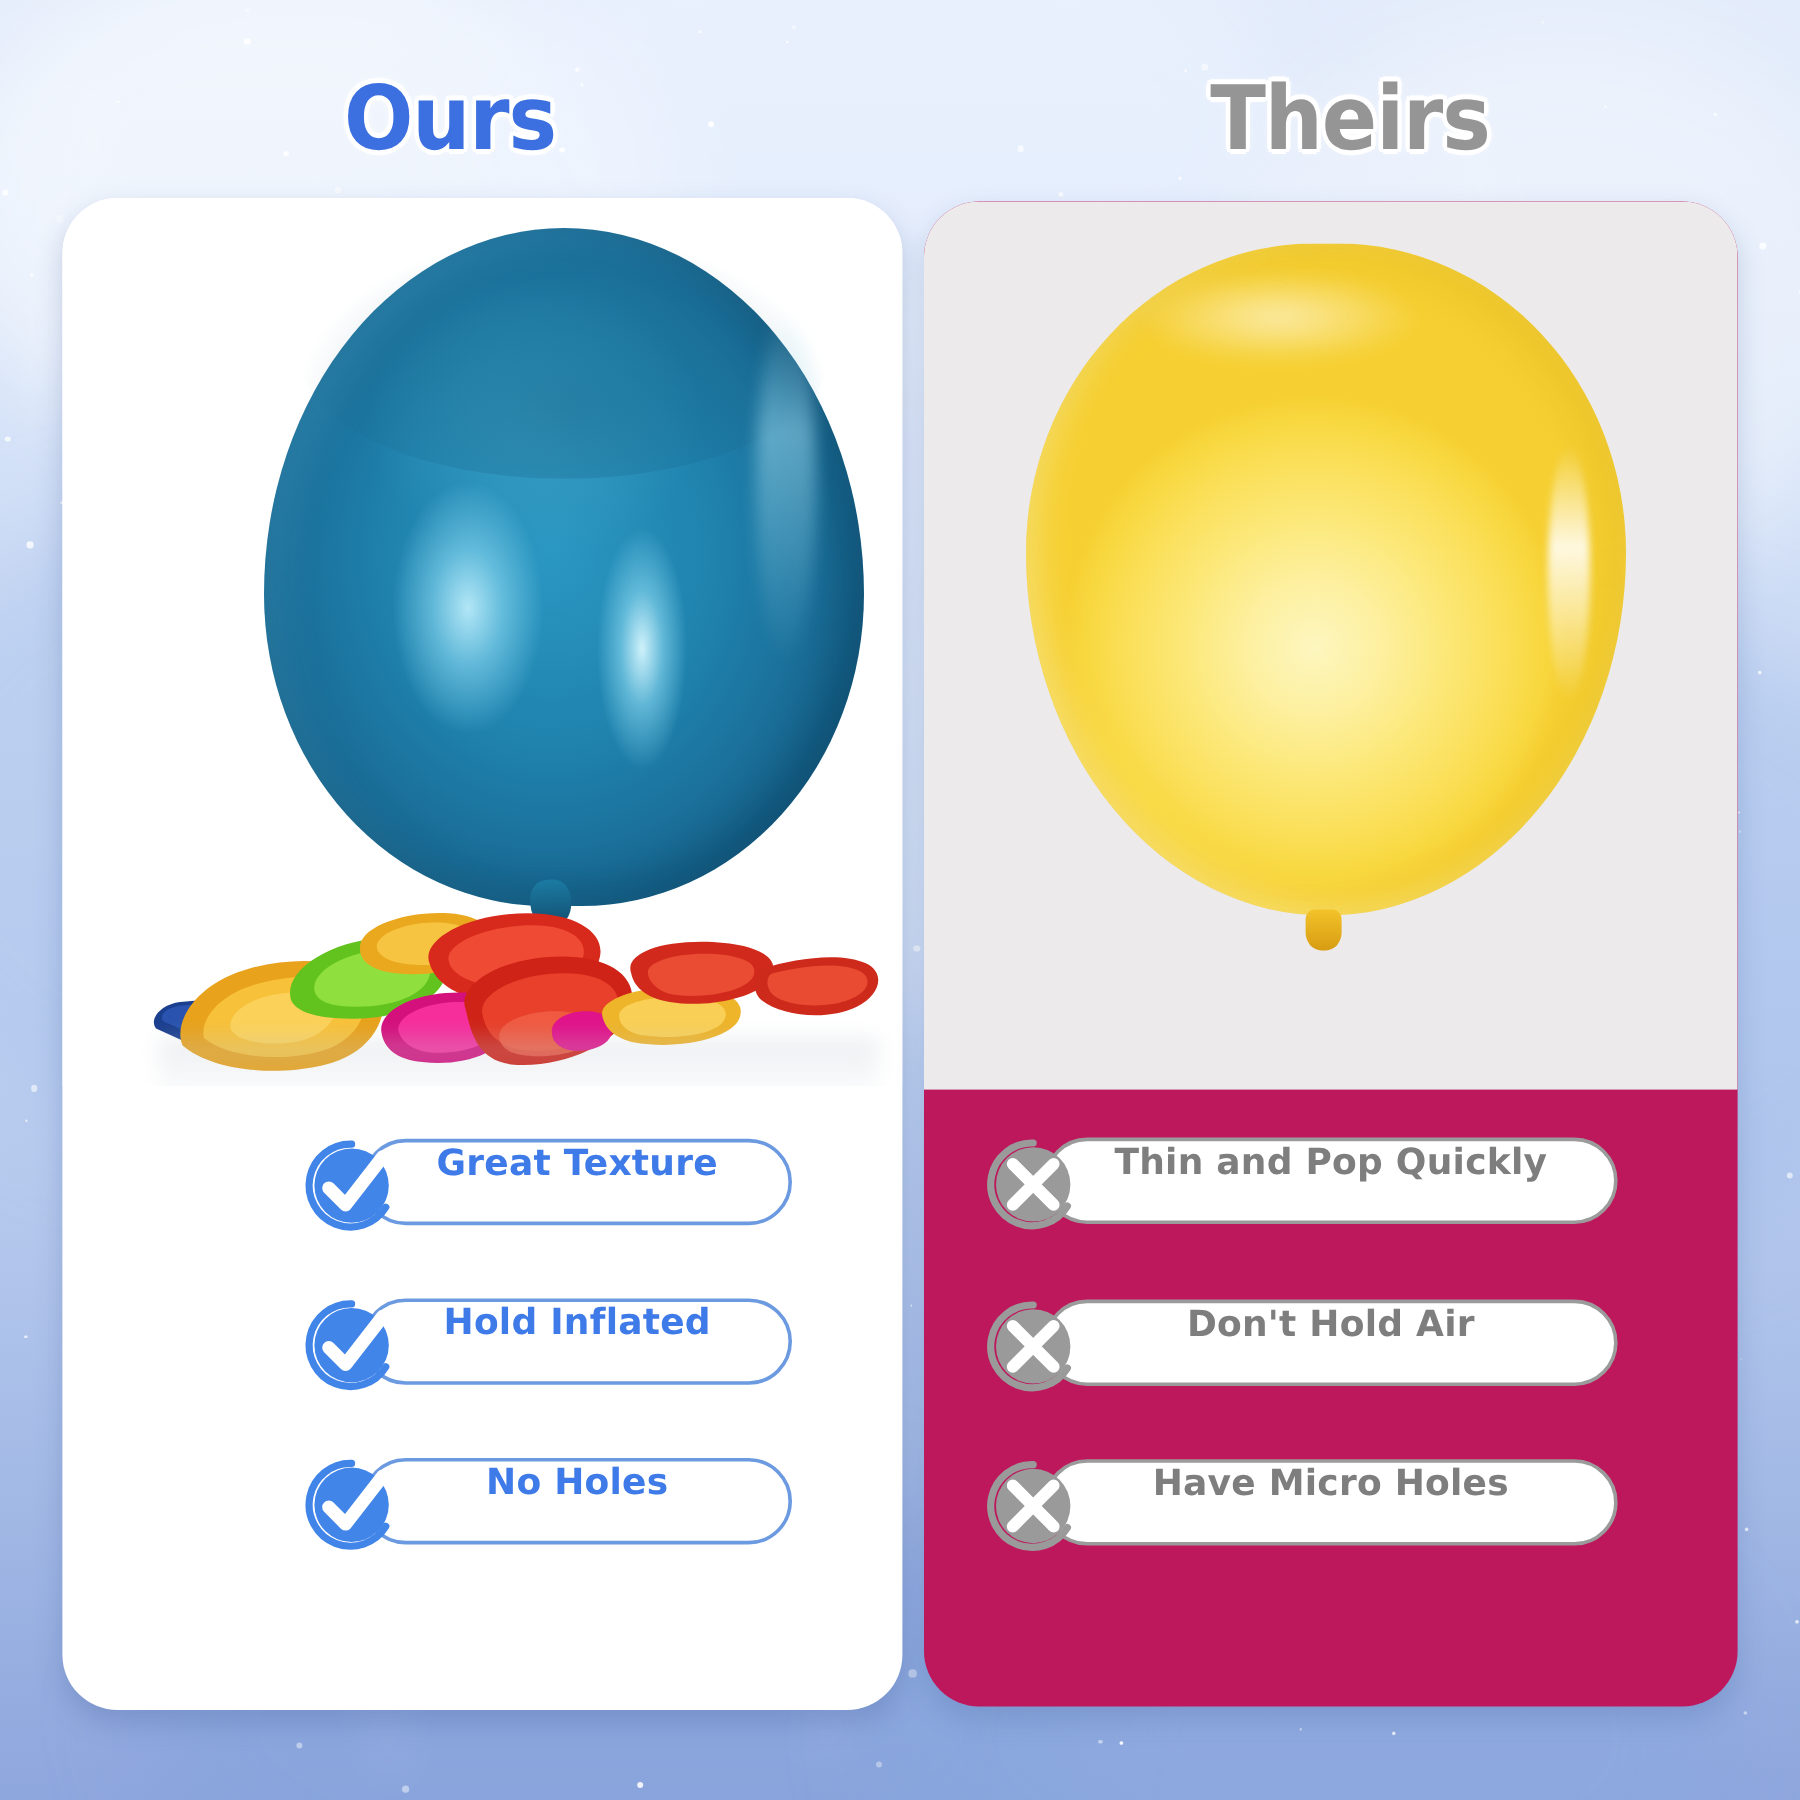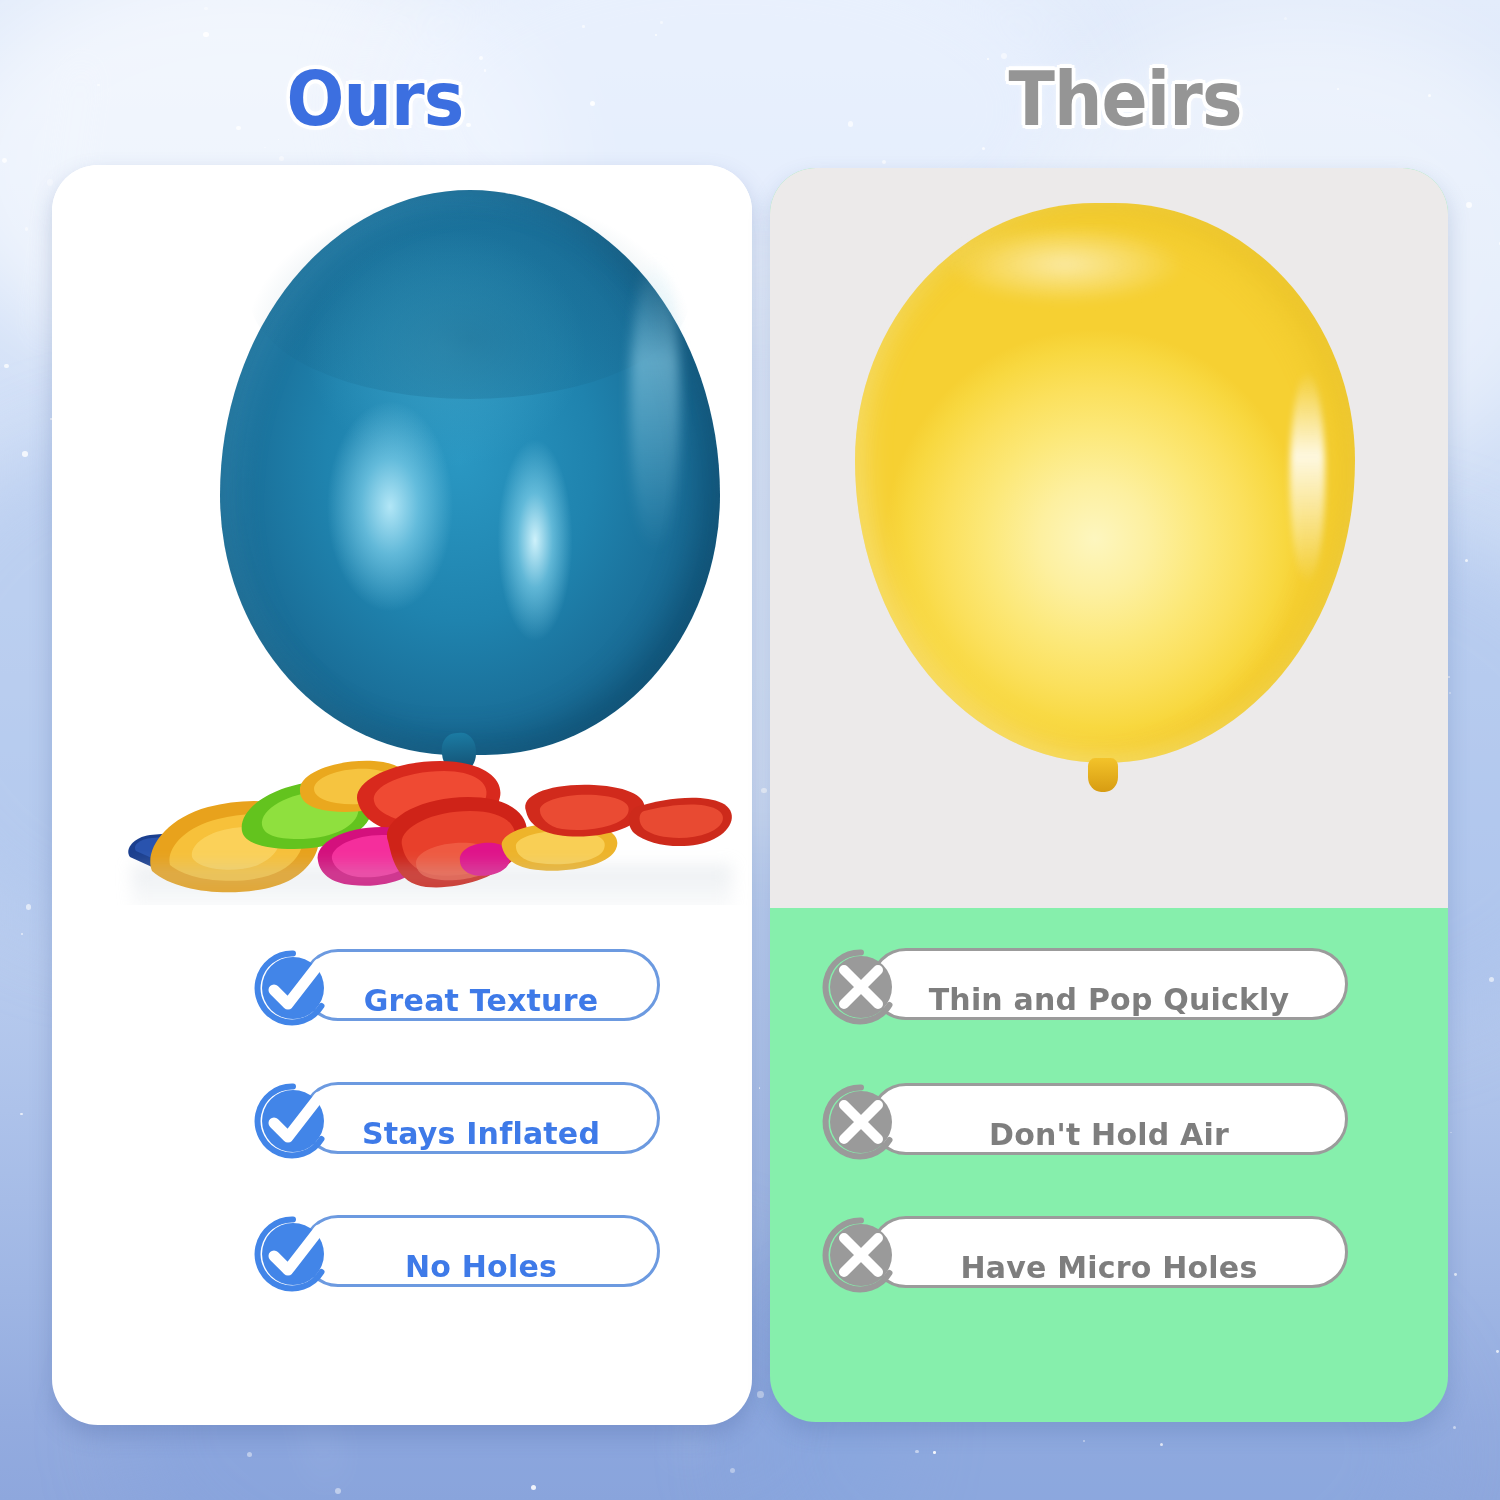--- a/index.html
+++ b/index.html
@@ -62,21 +62,21 @@
 
   
   .card{position:absolute;border-radius:46px;overflow:hidden;}
   #card-ours{
     left:52px;top:165px;width:700px;height:1260px;
     background:#ffffff;
     box-shadow:0 10px 22px rgba(60,90,150,.26);
   }
   #card-theirs{
     left:770px;top:168px;width:678px;height:1254px;
-    background:#86efac;
+    background:#be185d;
     box-shadow:0 10px 22px rgba(60,90,150,.22);
   }
 
   
   #ours-photo{position:absolute;left:0;top:0;width:700px;height:740px;background:#fff;overflow:hidden;}
   #blue-balloon{
     position:absolute;left:168px;top:25px;width:500px;height:565px;
     border-radius:50% 50% 47% 47% / 54% 54% 46% 46%;
     background:
       radial-gradient(ellipse 90px 150px at 34% 56%, rgba(190,238,252,.92) 0%, rgba(150,225,248,.55) 32%, rgba(120,205,238,0) 70%),
@@ -132,21 +132,21 @@
     filter:blur(6px);
   }
   #yellow-neck{
     position:absolute;left:318px;top:590px;width:30px;height:34px;
     background:linear-gradient(180deg,#f3c32a,#d79c12);
     border-radius:24% 24% 44% 44%;
   }
 
   
   .pill{
-    position:absolute;display:flex;align-items:flex-end;
+    position:absolute;display:flex;align-items:flex-start;
     height:72px;border-radius:36px;box-sizing:border-box;
   }
   .pill .pill-label{
     font-family:"DejaVu Sans", sans-serif;
     font-weight:bold;font-size:30px;letter-spacing:.2px;white-space:nowrap;
   }
   
   .pill-ours{
     left:250px;width:358px;border:3px solid #6c9ae0;background:#ffffff;
     justify-content:center;
@@ -308,21 +308,21 @@
   </div>
 
   <div class="pill pill-ours" style="top:917px;">
     <span class="icon-check">
       <svg width="100" height="100" viewBox="0 0 100 100">
         <circle cx="50" cy="50" r="31" fill="#4285e8"></circle>
         <path d="M50 15.5 A34.5 34.5 0 1 0 78.5 68" fill="none" stroke="#4285e8" stroke-width="6" stroke-linecap="round"></path>
         <path d="M31 52 L45 66 L76 26" fill="none" stroke="#ffffff" stroke-width="11" stroke-linecap="round" stroke-linejoin="round"></path>
       </svg>
     </span>
-    <span class="pill-label">Stays Inflated</span>
+    <span class="pill-label">Hold Inflated</span>
   </div>
 
   <div class="pill pill-ours" style="top:1050px;">
     <span class="icon-check">
       <svg width="100" height="100" viewBox="0 0 100 100">
         <circle cx="50" cy="50" r="31" fill="#4285e8"></circle>
         <path d="M50 15.5 A34.5 34.5 0 1 0 78.5 68" fill="none" stroke="#4285e8" stroke-width="6" stroke-linecap="round"></path>
         <path d="M31 52 L45 66 L76 26" fill="none" stroke="#ffffff" stroke-width="11" stroke-linecap="round" stroke-linejoin="round"></path>
       </svg>
     </span>

